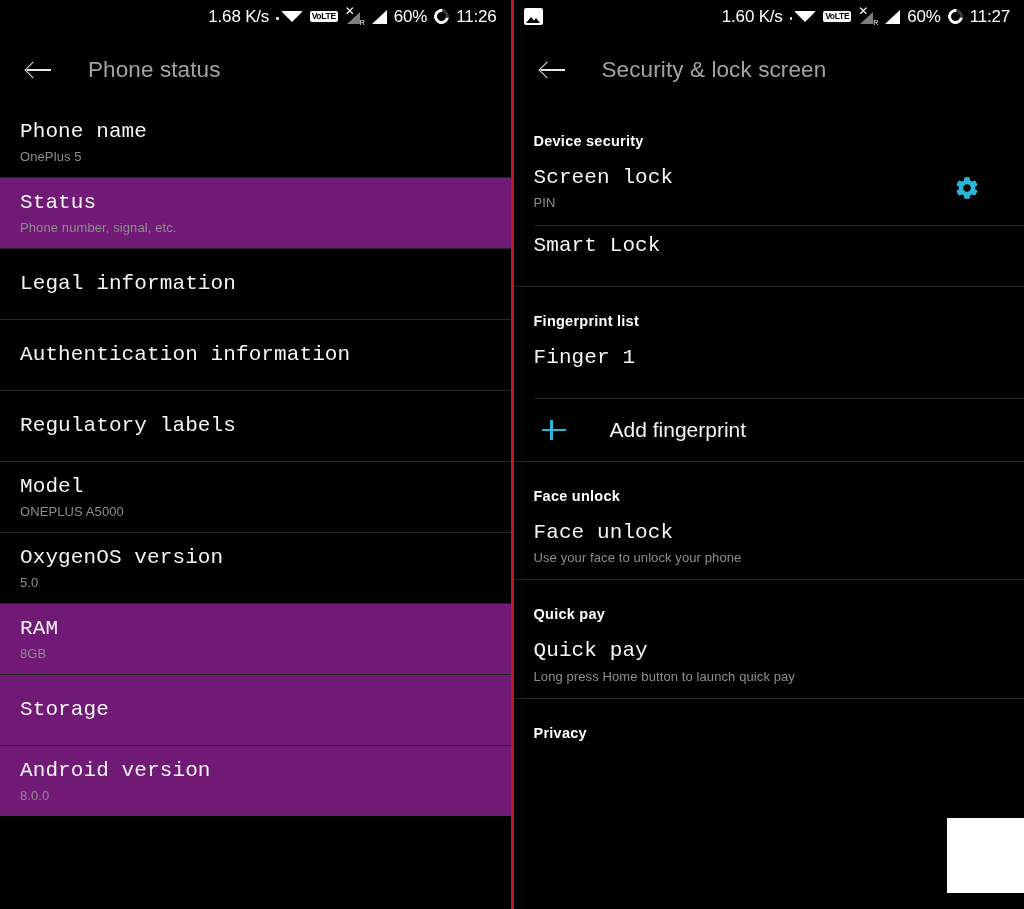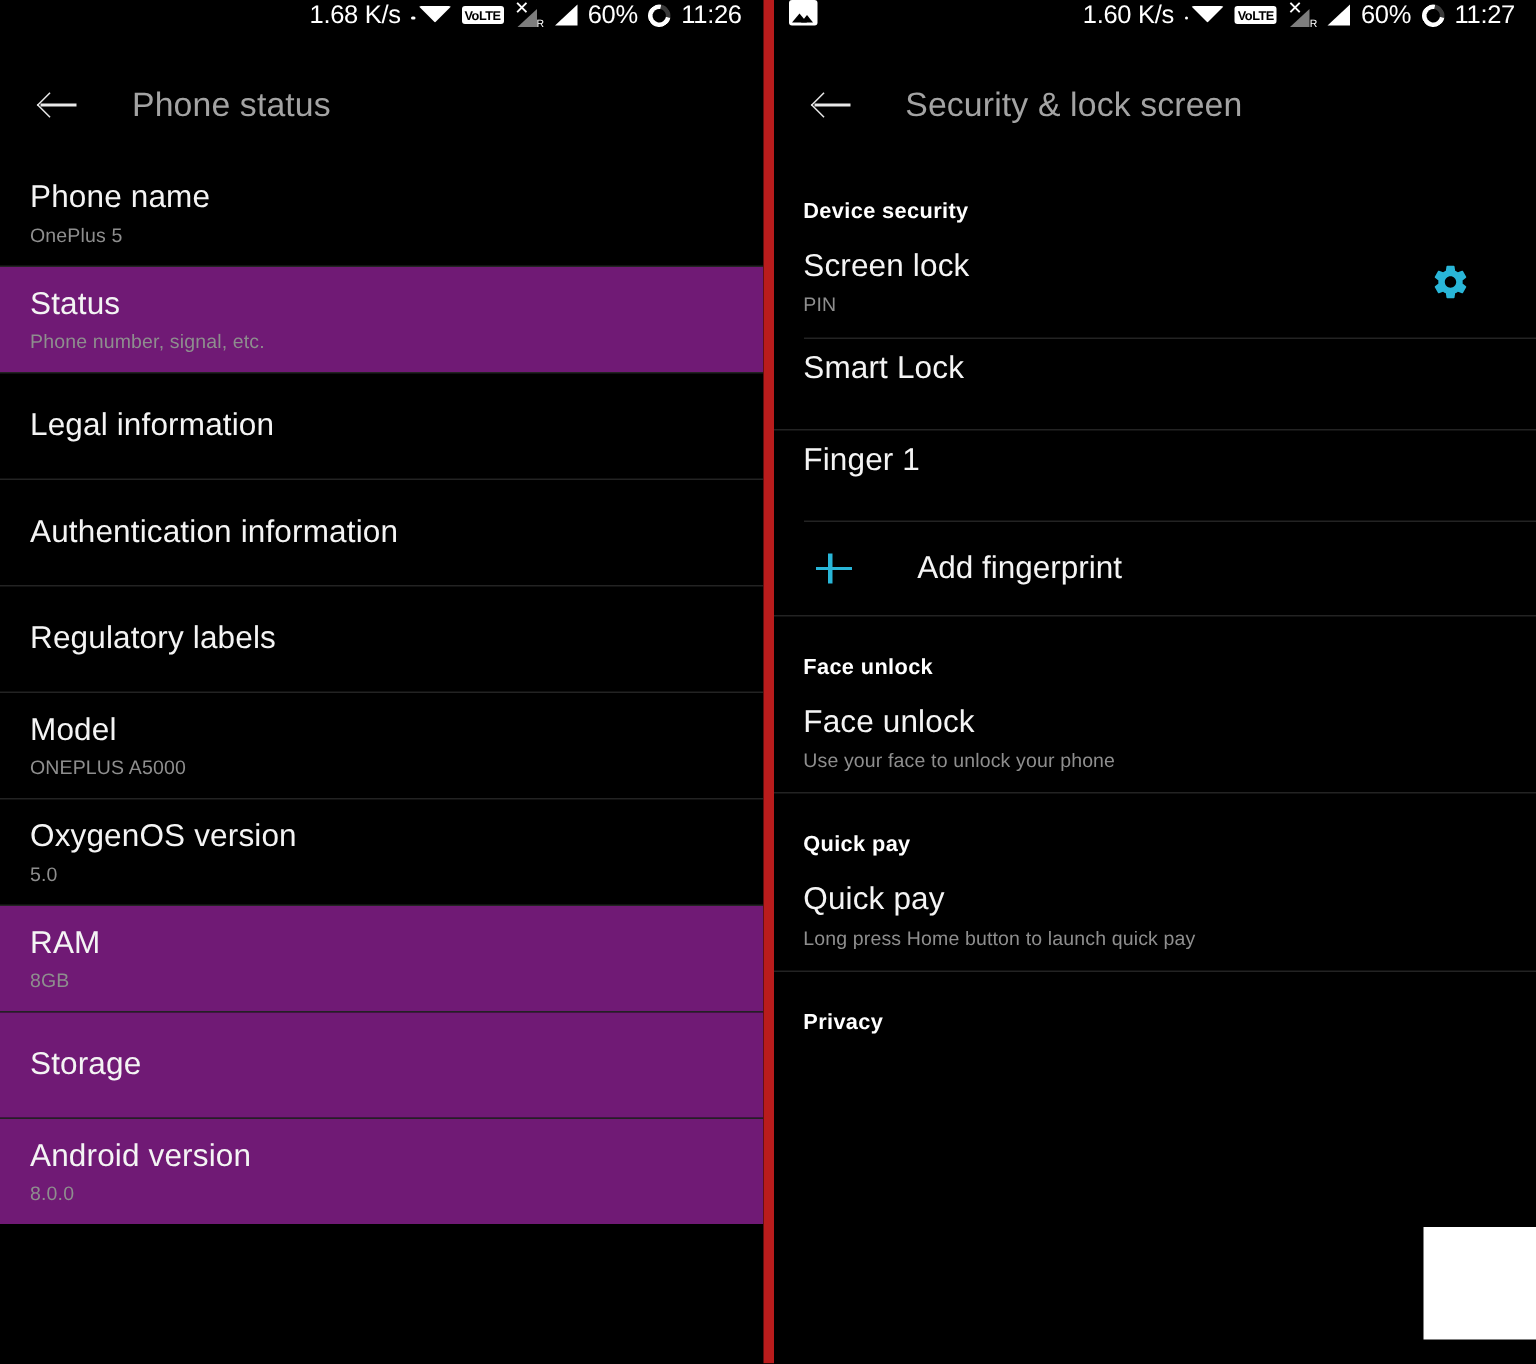--- a/index.html
+++ b/index.html
@@ -5,25 +5,25 @@
 <style>
   html,body{margin:0;padding:0;background:#000;}
   body{
     width:1024px;height:909px;overflow:hidden;
     font-family:"Liberation Sans","DejaVu Sans",sans-serif;
     color:#fff;
     -webkit-font-smoothing:antialiased;
   }
   .screens{display:flex;width:1024px;height:909px;}
   .panel{width:512px;height:909px;background:#000;position:relative;overflow:hidden;}
-  .panel.right{border-left:7px solid #b91c1c;}
+  .panel.right{border-left:3px solid #b91c1c;}
 
   
   .statusbar{
-    height:33px;display:flex;align-items:flex-start;
+    height:33px;display:flex;align-items:center;
     padding:0 14px 0 10px;box-sizing:border-box;
     font-size:16.5px;letter-spacing:.1px;
   }
   .sb-left{display:flex;align-items:center;flex:1;}
   .sb-right{display:flex;align-items:center;gap:7px;}
   .notif-img-icon{
     width:19px;height:17px;background:#fff;border-radius:2px;
     position:relative;overflow:hidden;display:inline-block;
   }
   .notif-img-icon::before{
@@ -85,21 +85,21 @@
   .appbar-title{font-size:22.5px;font-weight:400;margin-left:32px;color:#a3a3a3;letter-spacing:.1px;}
 
   
   .list{display:flex;flex-direction:column;}
   .row{
     padding:0 20px;box-sizing:border-box;position:relative;
     display:flex;align-items:center;
   }
   .row.tint{background:#701a75;}
   .row-text{flex:1;min-width:0;}
-  .row-title{font-size:21px;font-weight:400;color:#f4f4f4;line-height:1.15;letter-spacing:.1px;}
+  .row-title{font-size:21px;font-weight:400;color:#f4f4f4;line-height:1.15;letter-spacing:.1px;font-family:Liberation Mono, monospace;}
   .row-sub{font-size:13px;color:#8e8e8e;margin-top:5px;line-height:1.2;letter-spacing:.1px;}
   .divider{height:1px;background:#232323;width:100%;}
   .divider.inset{margin-left:20px;width:calc(100% - 20px);}
 
   
   .l-row{height:70px;}
   .l-row.two{height:70px;}
 
   
   .section-head{
@@ -285,20 +285,21 @@
       </div>
       <div class="divider inset"></div>
 
       <div class="row r-row">
         <div class="row-text">
           <div class="row-title">Smart Lock</div>
         </div>
       </div>
       <div class="divider"></div>
 
+      <div class="section-head">Fingerprint list</div>
 
       <div class="row r-row">
         <div class="row-text">
           <div class="row-title">Finger 1</div>
         </div>
       </div>
       <div class="divider inset"></div>
 
       <div class="plus-row">
         <span class="plus-icon"></span>

